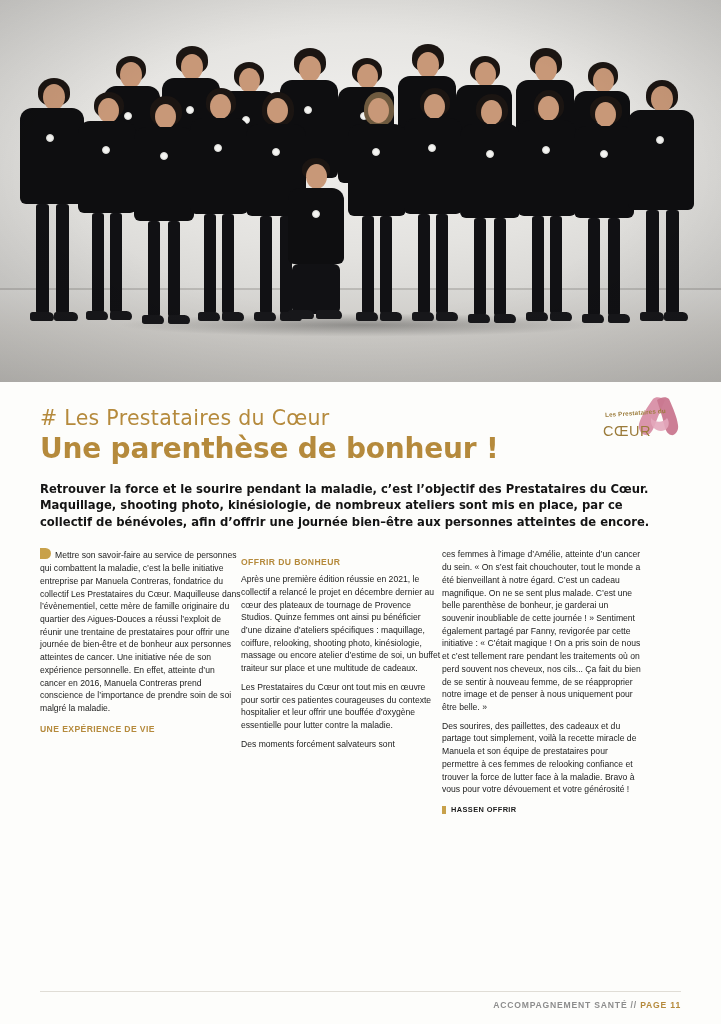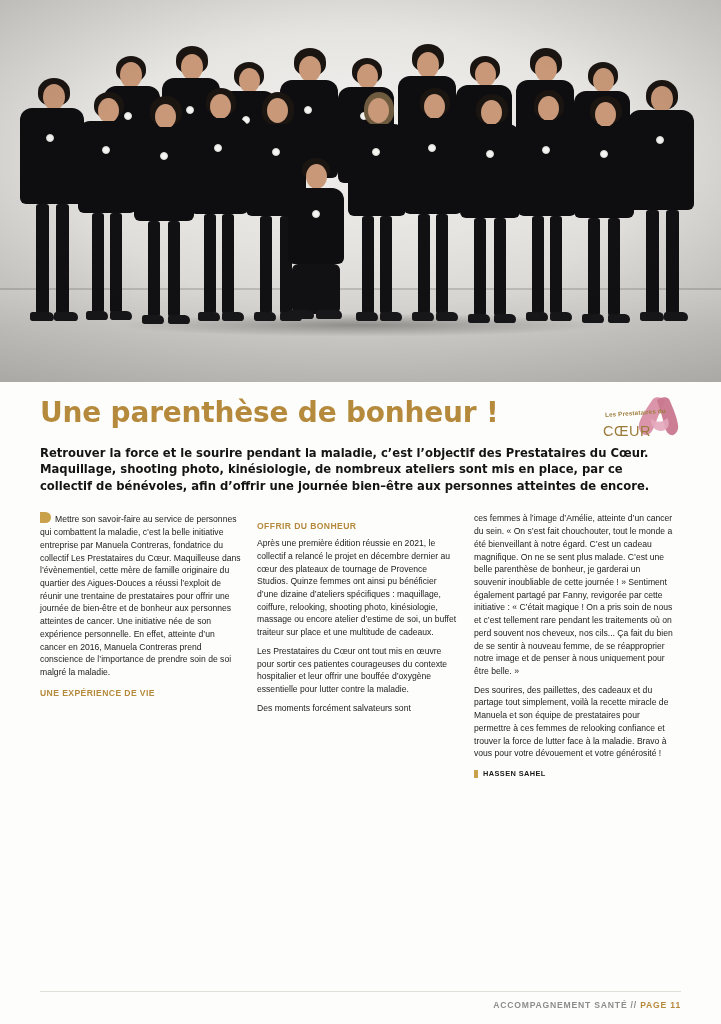--- a/index.html
+++ b/index.html
@@ -149,21 +149,20 @@
     line-height: 1.42;
     font-weight: bold;
     color: #141414;
     margin: 0 0 18px 0;
     max-width: 636px;
     font-family: "DejaVu Sans", sans-serif;
   }
 
   .cols {
     display: flex;
-    gap: 16px;
     font-size: 8.6px;
     line-height: 1.48;
     color: #1b1b1b;
   }
   .col { width: 201px; }
   .col p { margin: 0 0 6px 0; }
   .dropcap-wrap { position: relative; }
   .dropcap {
     display: inline-block;
     width: 11px;
@@ -437,20 +436,21 @@
       <svg width="96" height="56" viewBox="0 0 96 56">
         <path d="M66 3 C60 12 54 20 52 28 C51 33 54 38 58 39 C62 40 65 36 67 31 C70 23 74 13 78 4 C74 1 69 0 66 3 Z" fill="#d88fa6" opacity="0.95"></path>
         <path d="M82 3 C86 12 90 21 91 29 C92 35 88 40 84 39 C80 38 78 33 77 28 C75 19 72 11 70 4 C74 1 79 0 82 3 Z" fill="#c9778f" opacity="0.95"></path>
         <path d="M64 22 C68 27 76 27 80 22 C83 26 82 32 78 34 C72 37 65 33 64 26 Z" fill="#e3a7bb" opacity="0.9"></path>
       </svg>
       <div class="rb-text">Les Prestataires
 du</div>
       <div class="rb-main">CŒUR</div>
     </div>
 
+    <div class="kicker"># Les Prestataires du Cœur</div>
     <div class="headline">Une parenthèse de bonheur !</div>
 
     <div class="standfirst">Retrouver la force et le sourire pendant la maladie, c’est l’objectif des Prestataires du Cœur. Maquillage, shooting photo, kinésiologie, de nombreux ateliers sont mis en place, par ce collectif de bénévoles, afin d’offrir une journée bien–être aux personnes atteintes de encore.</div>
 
     <div class="cols">
 
       <div class="col">
         <p class="dropcap-wrap"><span class="dropcap"></span><span>Mettre son savoir-faire au service de personnes qui combattent la maladie, c’est la belle initiative entreprise par Manuela Contreras, fondatrice du collectif Les Prestataires du Cœur. Maquilleuse dans l’évènementiel, cette mère de famille originaire du quartier des Aigues-Douces a réussi l’exploit de réunir une trentaine de prestataires pour offrir une journée de bien-être et de bonheur aux personnes atteintes de cancer. Une initiative née de son expérience personnelle. En effet, atteinte d’un cancer en 2016, Manuela Contreras prend conscience de l’importance de prendre soin de soi malgré la maladie.</span></p>
         <div class="subhead">UNE EXPÉRIENCE DE VIE</div>
       </div>
@@ -460,21 +460,21 @@
         <p>Après une première édition réussie en 2021, le collectif a relancé le projet en décembre dernier au cœur des plateaux de tournage de Provence Studios. Quinze femmes ont ainsi pu bénéficier d’une dizaine d’ateliers spécifiques : maquillage, coiffure, relooking, shooting photo, kinésiologie, massage ou encore atelier d’estime de soi, un buffet traiteur sur place et une multitude de cadeaux.</p>
         <p>Les Prestataires du Cœur ont tout mis en œuvre pour sortir ces patientes courageuses du contexte hospitalier et leur offrir une bouffée d’oxygène essentielle pour lutter contre la maladie.</p>
         <p>Des moments forcément salvateurs sont</p>
       </div>
 
       <div class="col">
         <p>ces femmes à l’image d’Amélie, atteinte d’un cancer du sein. « On s’est fait chouchouter, tout le monde a été bienveillant à notre égard. C’est un cadeau magnifique. On ne se sent plus malade. C’est une belle parenthèse de bonheur, je garderai un souvenir inoubliable de cette journée ! » Sentiment également partagé par Fanny, revigorée par cette initiative : « C’était magique ! On a pris soin de nous et c’est tellement rare pendant les traitements où on perd souvent nos cheveux, nos cils... Ça fait du bien de se sentir à nouveau femme, de se réapproprier notre image et de penser à nous uniquement pour être belle. »</p>
         <p>Des sourires, des paillettes, des cadeaux et du partage tout simplement, voilà la recette miracle de Manuela et son équipe de prestataires pour permettre à ces femmes de relooking confiance et trouver la force de lutter face à la maladie. Bravo à vous pour votre dévouement et votre générosité !</p>
         <div class="byline">
           <span class="bar"></span>
-          <span class="nm">HASSEN SAHEL</span>
+          <span class="nm">HASSEN OFFRIR</span>
         </div>
       </div>
 
     </div>
   </div>
 
   <div class="footer-rule"></div>
   <div class="footer">
     <span>ACCOMPAGNEMENT SANTÉ //</span>
     <span class="pg">PAGE 11</span>

